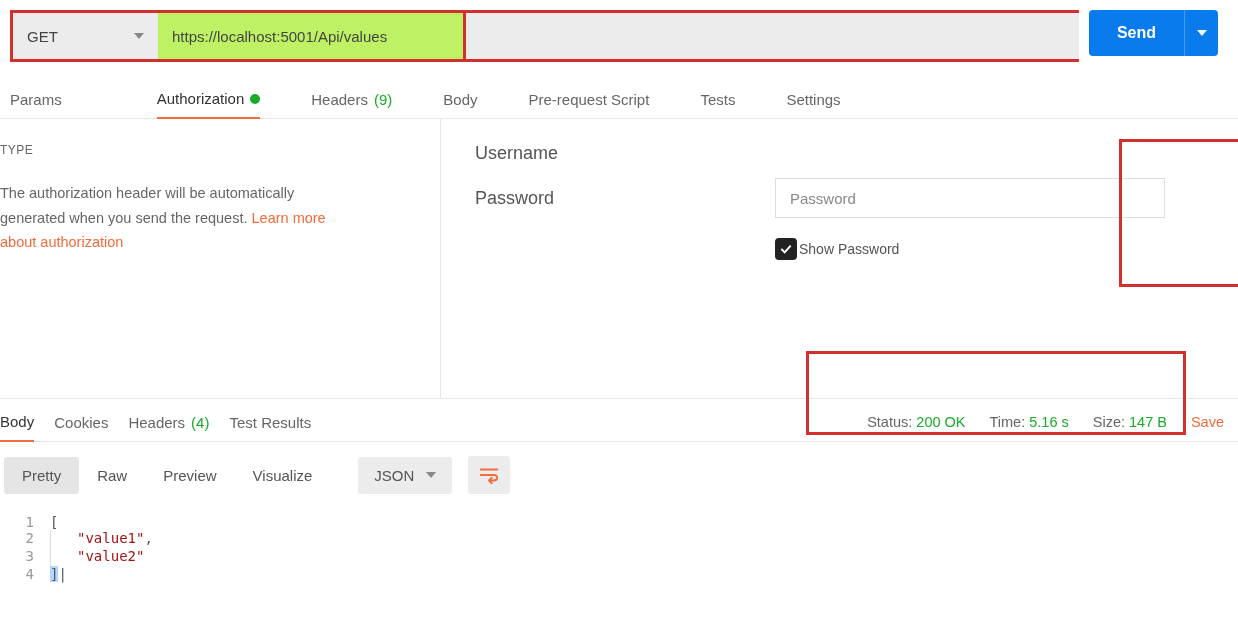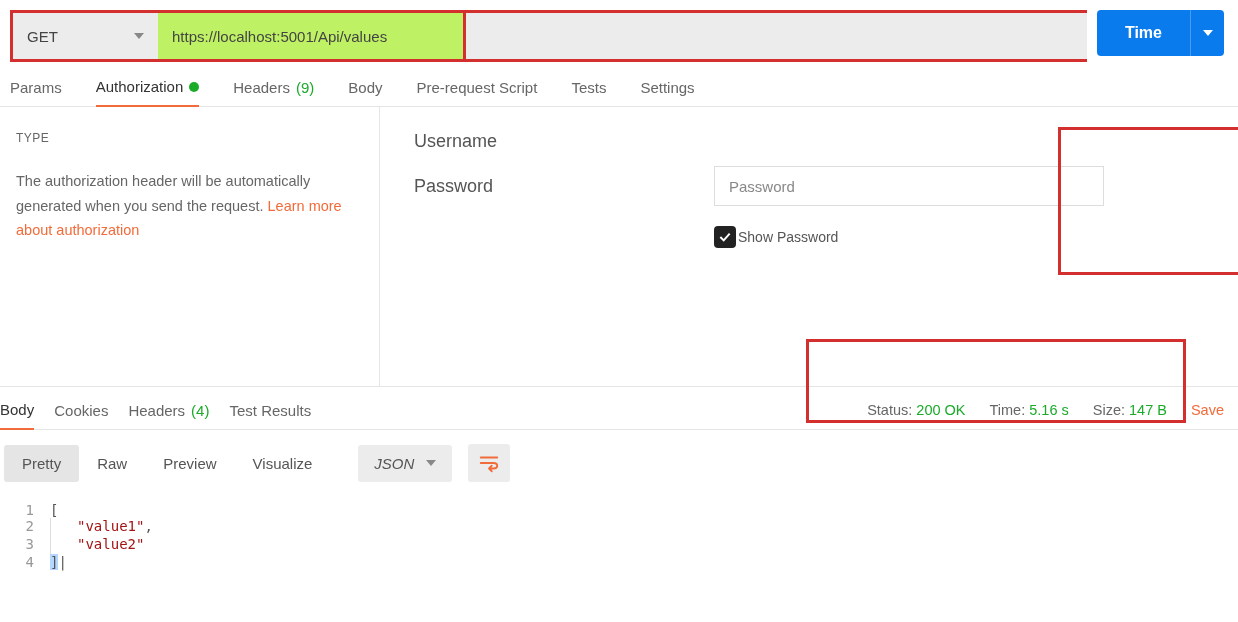--- a/index.html
+++ b/index.html
@@ -1,35 +1,35 @@
 <!DOCTYPE html>
 <html><head>
 <meta charset="utf-8">
 <style>
   * { box-sizing: border-box; margin: 0; padding: 0; }
   body { font-family: -apple-system, BlinkMacSystemFont, "Segoe UI", Arial, sans-serif; color: #555; font-size: 14px; background: #fff; width: 1238px; }
   
-  .request-bar { display: flex; padding: 10px 14px 0 10px; align-items: stretch; gap: 10px; }
+  .request-bar { display: flex; padding: 10px 20px 0 10px; align-items: stretch; gap: 10px; }
   .method-url-wrap { display: flex; flex: 1; border: 3px solid #d32f2f; border-right: none; }
   .method-select { width: 145px; background: #ececec; display: flex; align-items: center; padding: 0 14px; justify-content: space-between; height: 46px; font-size: 15px; color: #444; cursor: pointer; }
   .url-box { flex: 1; display: flex; align-items: center; }
   .url-highlight { width: 308px; height: 46px; border-right: 3px solid #d32f2f; display: flex; align-items: center; padding-left: 14px; font-size: 15px; color: #444; background: #bef264; }
   .url-rest { flex: 1; height: 46px; background: #ececec; }
   .send-group { display: flex; }
   .send-btn { background: #097bed; color: #fff; font-weight: 600; font-size: 16px; padding: 0 28px; height: 46px; display: flex; align-items: center; border-radius: 4px 0 0 4px; cursor: pointer; }
   .send-caret { background: #097bed; color: #fff; height: 46px; width: 34px; display: flex; align-items: center; justify-content: center; border-radius: 0 4px 4px 0; cursor: pointer; border-left: 1px solid rgba(255,255,255,0.25); }
   
-  .tabs-row { display: flex; gap: 34px; padding: 16px 10px 0 10px; border-bottom: 1px solid #e5e5e5; font-size: 15px; }
+  .tabs-row { display: flex; gap: 51px; padding: 28px 10px 0 10px; border-bottom: 1px solid #e5e5e5; font-size: 15px; }
   .tab { padding-bottom: 10px; color: #666; cursor: pointer; display: flex; align-items: center; gap: 6px; }
-  .tab.active { color: #333; border-bottom: 2px solid #f26b3a; margin-bottom: -1px; }
+  .tab.active { color: #333; border-bottom: 2px solid #f26b3a; margin-bottom: -1px; margin-left: 44px; }
   .dot-green { width: 10px; height: 10px; background: #1aab29; border-radius: 50%; display: inline-block; }
   .green-text { color: #1aab29; }
   
   .auth-section { display: flex; border-bottom: 1px solid #e5e5e5; min-height: 280px; }
-  .auth-left { width: 380px; padding: 24px 16px; border-right: 1px solid #e5e5e5; }
+  .auth-left { width: 441px; padding: 24px 0; border-right: 1px solid #e5e5e5; }
   .type-label { font-size: 12px; color: #666; letter-spacing: 0.5px; margin-bottom: 12px; }
   .auth-select { width: 340px; height: 40px; background: #ececec; display: flex; align-items: center; justify-content: space-between; padding: 0 16px; font-size: 15px; color: #555; cursor: pointer; border-radius: 2px; }
   .auth-desc { margin-top: 24px; font-size: 14.5px; line-height: 1.7; color: #666; max-width: 330px; }
   .learn-link { color: #f26b3a; cursor: pointer; }
   
   .auth-right { flex: 1; padding: 24px 16px 24px 34px; position: relative; }
   .form-row { display: flex; align-items: center; margin-bottom: 14px; }
   .form-label { width: 300px; font-size: 18px; color: #555; }
   .form-input { width: 390px; height: 40px; border: 1px solid #ddd; padding: 0 14px; font-size: 15px; color: #555; outline: none; }
   .form-input::placeholder { color: #888; }
@@ -44,21 +44,21 @@
   .resp-tab.active { color: #333; border-bottom: 2px solid #f26b3a; margin-bottom: -1px; }
   .resp-meta { display: flex; gap: 24px; font-size: 14.5px; color: #666; padding-right: 14px; align-items: center; padding-bottom: 10px; }
   .green-val { color: #1aab29; }
   .save-link { color: #f26b3a; cursor: pointer; font-weight: 500; }
   .red-box-meta { position: absolute; border: 3px solid #d32f2f; right: 52px; top: -48px; width: 380px; height: 84px; pointer-events: none; }
   
   .view-row { display: flex; gap: 10px; align-items: center; padding: 14px 4px; }
   .view-btns { display: flex; }
   .view-btn { padding: 10px 18px; font-size: 15px; color: #555; cursor: pointer; }
   .view-btn.active { background: #e5e5e5; border-radius: 3px; }
-  .format-select { background: #ececec; padding: 10px 16px; display: flex; align-items: center; gap: 12px; font-size: 15px; color: #555; cursor: pointer; border-radius: 3px; margin-left: 18px; font-style: italic; }
+  .format-select { background: #ececec; padding: 10px 16px; display: flex; align-items: center; gap: 12px; font-size: 15px; color: #555; cursor: pointer; border-radius: 3px; margin-left: 18px; }
   .wrap-btn { background: #ececec; padding: 8px 10px; cursor: pointer; border-radius: 3px; margin-left: 6px; display: flex; align-items: center; }
   .wrap-btn svg { width: 22px; height: 22px; }
   
   .code-area { font-family: Consolas, Monaco, monospace; font-size: 14px; padding: 6px 0; }
   .code-line { display: flex; }
   .line-no { width: 50px; text-align: right; padding-right: 16px; color: #999; user-select: none; }
   .line-txt { flex: 1; white-space: pre; }
   .indent-guide { display: inline-block; border-left: 1px solid #ddd; height: 18px; vertical-align: middle; margin-right: 26px; }
   .str { color: #a31515; }
   .cursor-mark { background: #b3d7ff; }
@@ -73,21 +73,21 @@
     <div class="method-select">
       <span>GET</span>
       <span class="caret-down"></span>
     </div>
     <div class="url-box">
       <div class="url-highlight">https://localhost:5001/Api/values</div>
       <div class="url-rest"></div>
     </div>
   </div>
   <div class="send-group">
-    <div class="send-btn">Time</div>
+    <div class="send-btn">Send</div>
     <div class="send-caret">
       <span class="caret-down-white"></span>
     </div>
   </div>
 </div>
 
 <div class="tabs-row">
   <div class="tab">Params</div>
   <div class="tab active">
     <span>Authorization</span>

